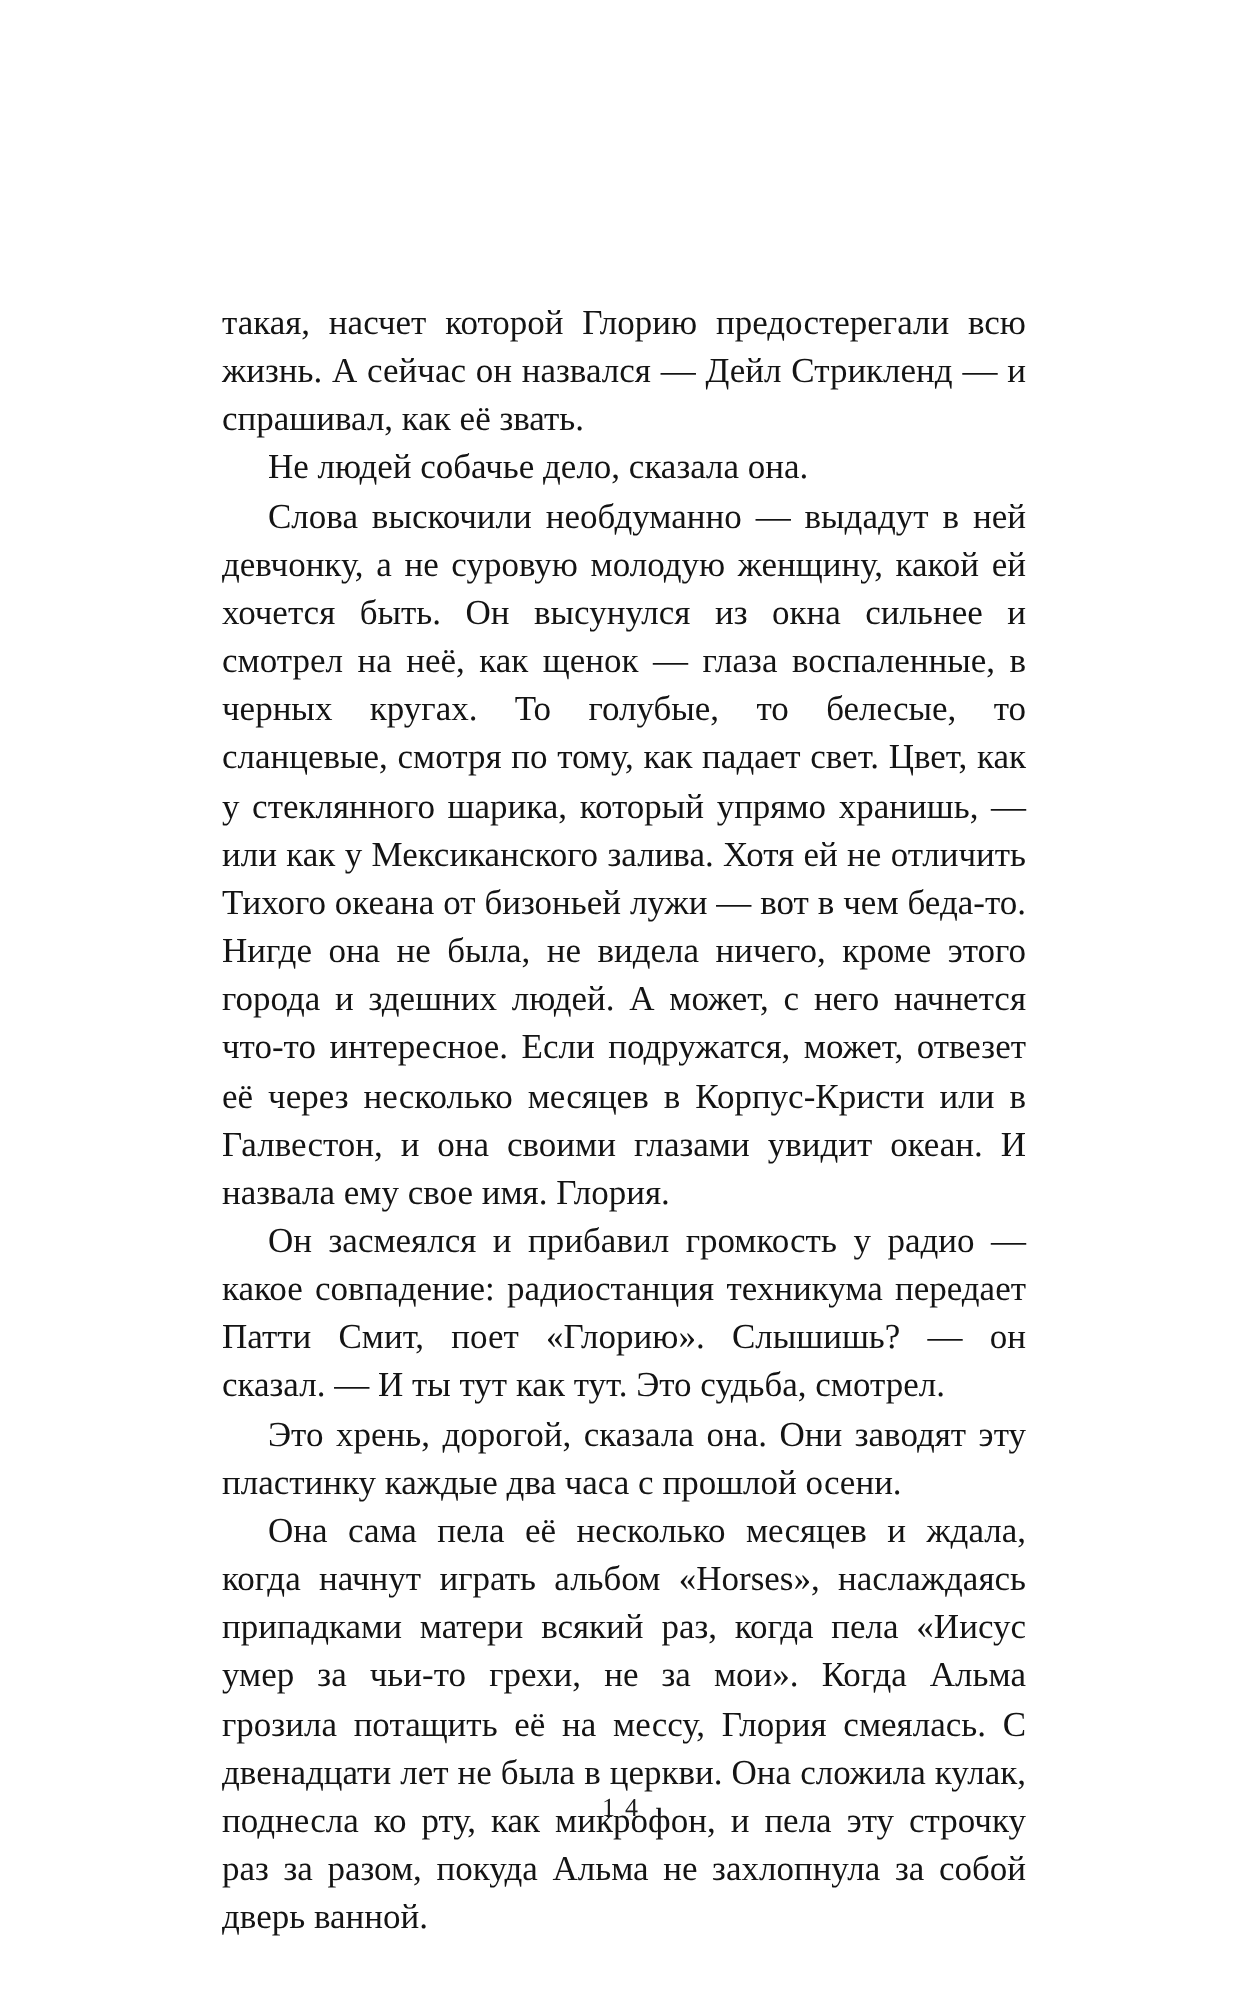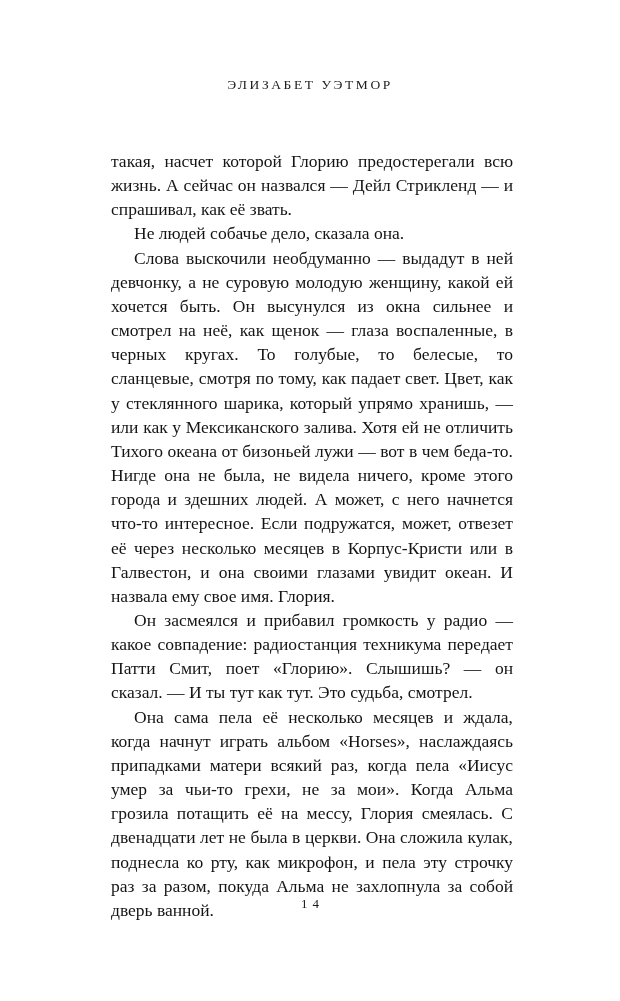--- a/index.html
+++ b/index.html
@@ -59,25 +59,25 @@
     letter-spacing: 5px;
     text-indent: 5px; 
     color: #1c1c1c;
   }
 </style>
 </head>
 <body>
 
 <div class="page">
 
-  <div class="running-head">ЭЛИЗАБЕТ УЭТМОР</div>
 
   <div class="body-text">
     <p class="opening">такая, насчет которой Глорию предостерегали всю жизнь. А сейчас он назвался — Дейл Стрикленд — и спрашивал, как её звать.</p>
     <p>Не людей собачье дело, сказала она.</p>
     <p>Слова выскочили необдуманно — выдадут в ней девчонку, а не суровую молодую женщину, какой ей хочется быть. Он высунулся из окна сильнее и смотрел на неё, как щенок — глаза воспаленные, в черных кругах. То голубые, то белесые, то сланцевые, смотря по тому, как падает свет. Цвет, как у стеклянного шарика, который упрямо хранишь, — или как у Мексиканского залива. Хотя ей не отличить Тихого океана от бизоньей лужи — вот в чем беда-то. Нигде она не была, не видела ничего, кроме этого города и здешних людей. А может, с него начнется что-то интересное. Если подружатся, может, отвезет её через несколько месяцев в Корпус-Кристи или в Галвестон, и она своими глазами увидит океан. И назвала ему свое имя. Глория.</p>
     <p>Он засмеялся и прибавил громкость у радио — какое совпадение: радиостанция техникума передает Патти Смит, поет «Глорию». Слышишь? — он сказал. — И ты тут как тут. Это судьба, смотрел.</p>
+    <p>Это хрень, дорогой, сказала она. Они заводят эту пластинку каждые два часа с прошлой осени.</p>
     <p>Она сама пела её несколько месяцев и ждала, когда начнут играть альбом «Horses», наслаждаясь припадками матери всякий раз, когда пела «Иисус умер за чьи-то грехи, не за мои». Когда Альма грозила потащить её на мессу, Глория смеялась. С двенадцати лет не была в церкви. Она сложила кулак, поднесла ко рту, как микрофон, и пела эту строчку раз за разом, покуда Альма не захлопнула за собой дверь ванной.</p>
   </div>
 
   <div class="page-number">14</div>
 
 </div>
 
 </body></html>

